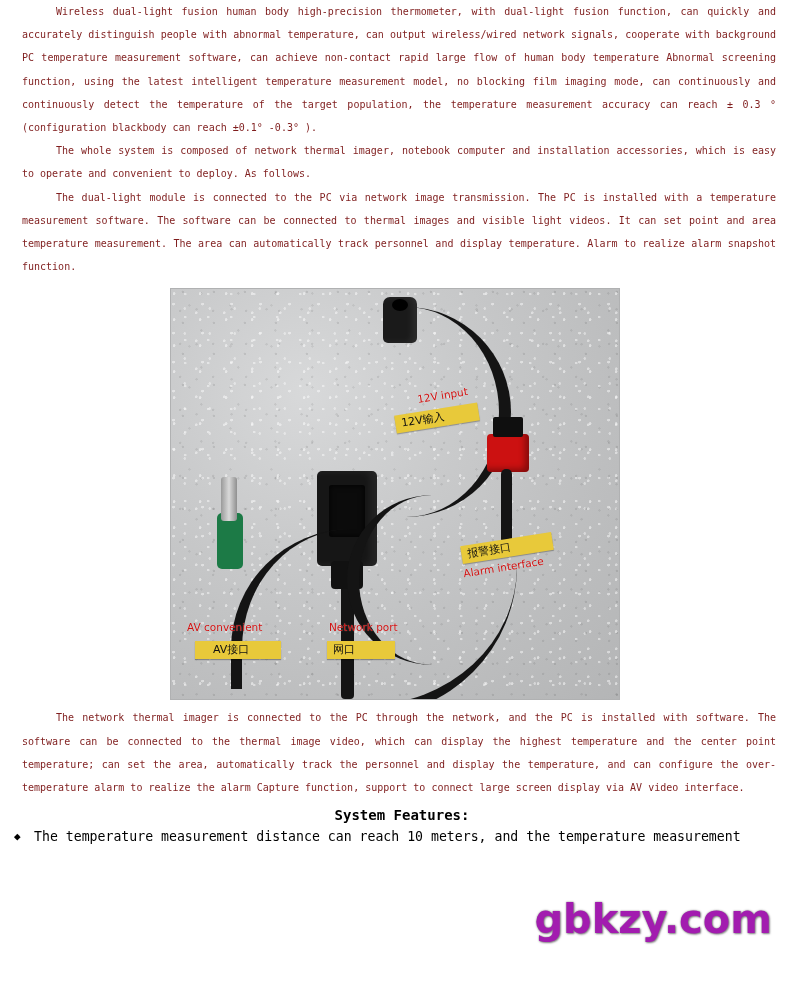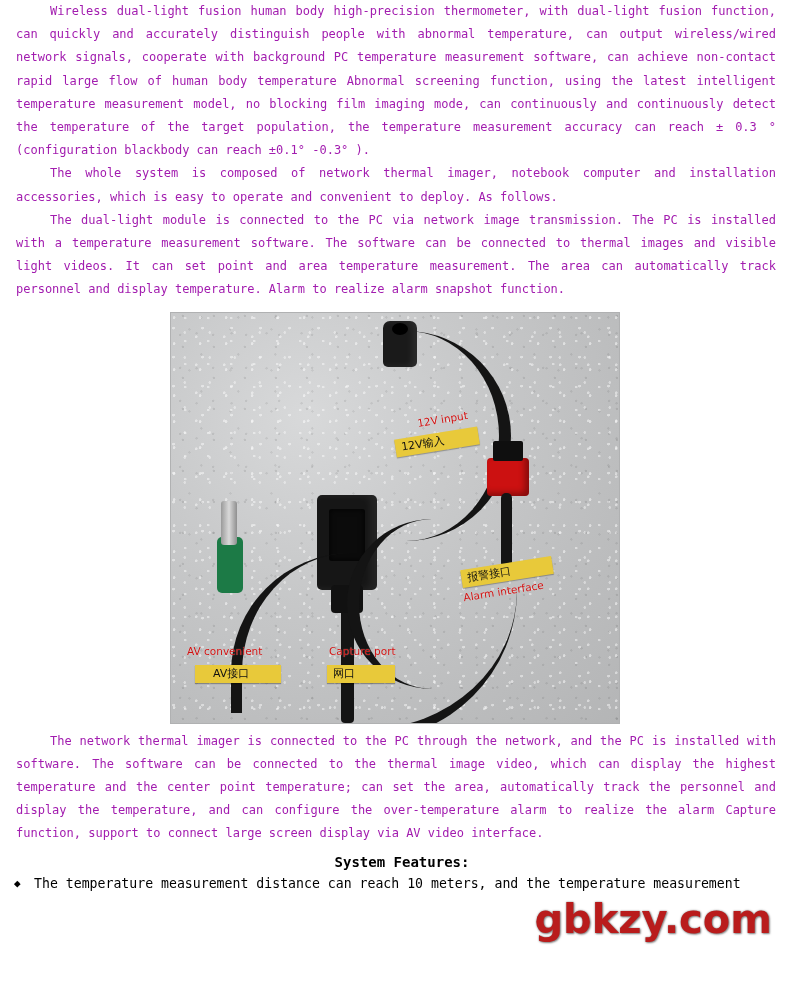--- a/index.html
+++ b/index.html
@@ -24,27 +24,27 @@
   }
   .heading {
     font-family: "DejaVu Sans Mono", monospace;
     font-size: 19px;
     font-weight: 600;
     letter-spacing: 0.5px;
     margin: 6px 0 2px 14px;
   }
   .para {
     font-family: "DejaVu Sans Mono", monospace;
-    font-size: 12px;
+    font-size: 10px;
     line-height: 23.2px;
     text-align: justify;
     text-justify: inter-word;
-    margin: 0 14px 0 16px;
+    margin: 0 14px 0 22px;
     text-indent: 34px;
-    color: #a21caf;
+    color: #7f1d1d;
   }
   .figure-wrap {
     margin: 10px 0 6px 0;
     display: flex;
     justify-content: center;
   }
   .photo {
     position: relative;
     width: 448px;
     height: 410px;
@@ -120,21 +120,21 @@
     flex: 1 1 auto;
     text-align: justify;
   }
   .watermark {
     position: absolute;
     right: 18px;
     bottom: 48px;
     font-family: "DejaVu Sans", sans-serif;
     font-size: 40px;
     font-weight: 700;
-    color: #b91c1c;
+    color: #a21caf;
     text-shadow: 0 0 2px rgba(120,120,120,0.85), 1px 1px 2px rgba(90,90,90,0.7);
     letter-spacing: 0px;
     pointer-events: none;
   }
 </style>
 </head>
 <body>
 
 <div class="page">
 
@@ -166,21 +166,21 @@
       <div style="position:absolute; left:60px; top:240px; width:120px; height:160px; border:11px solid #141414; border-top:none; border-right:none; border-bottom:none; border-radius:120px 0 0 0; background:transparent;"></div>
       <div style="position:absolute; left:46px; top:224px; width:26px; height:56px; background:#1c7a46; border-radius:5px;"></div>
       <div style="position:absolute; left:50px; top:188px; width:16px; height:44px; background:linear-gradient(90deg,#9a9a9a,#d9d9d9,#8f8f8f); border-radius:3px;"></div>
 
       <div class="label-red" style="left:246px; top:100px; transform: rotate(-9deg);">12V input</div>
       <div class="label-tag" style="left:224px; top:120px; width:72px; transform: rotate(-9deg);">12V输入</div>
 
       <div class="label-tag" style="left:290px; top:250px; width:80px; transform: rotate(-9deg);">报警接口</div>
       <div class="label-red" style="left:292px; top:272px; transform: rotate(-9deg);">Alarm interface</div>
 
-      <div class="label-red" style="left:158px; top:332px;">Capture port</div>
+      <div class="label-red" style="left:158px; top:332px;">Network port</div>
       <div class="label-tag" style="left:156px; top:352px; width:56px;">网口</div>
 
       <div class="label-red" style="left:16px; top:332px;">AV convenient</div>
       <div class="label-tag" style="left:24px; top:352px; width:62px;padding-left:18px;">AV接口</div>
     </div>
   </div>
 
   <p class="para">The network thermal imager is connected to the PC through the network, and the PC is installed with software. The software can be connected to the thermal image video, which can display the highest temperature and the center point temperature; can set the area, automatically track the personnel and display the temperature, and can configure the over-temperature alarm to realize the alarm Capture function, support to connect large screen display via AV video interface.</p>
 
   <div class="features-title">System Features:</div>

